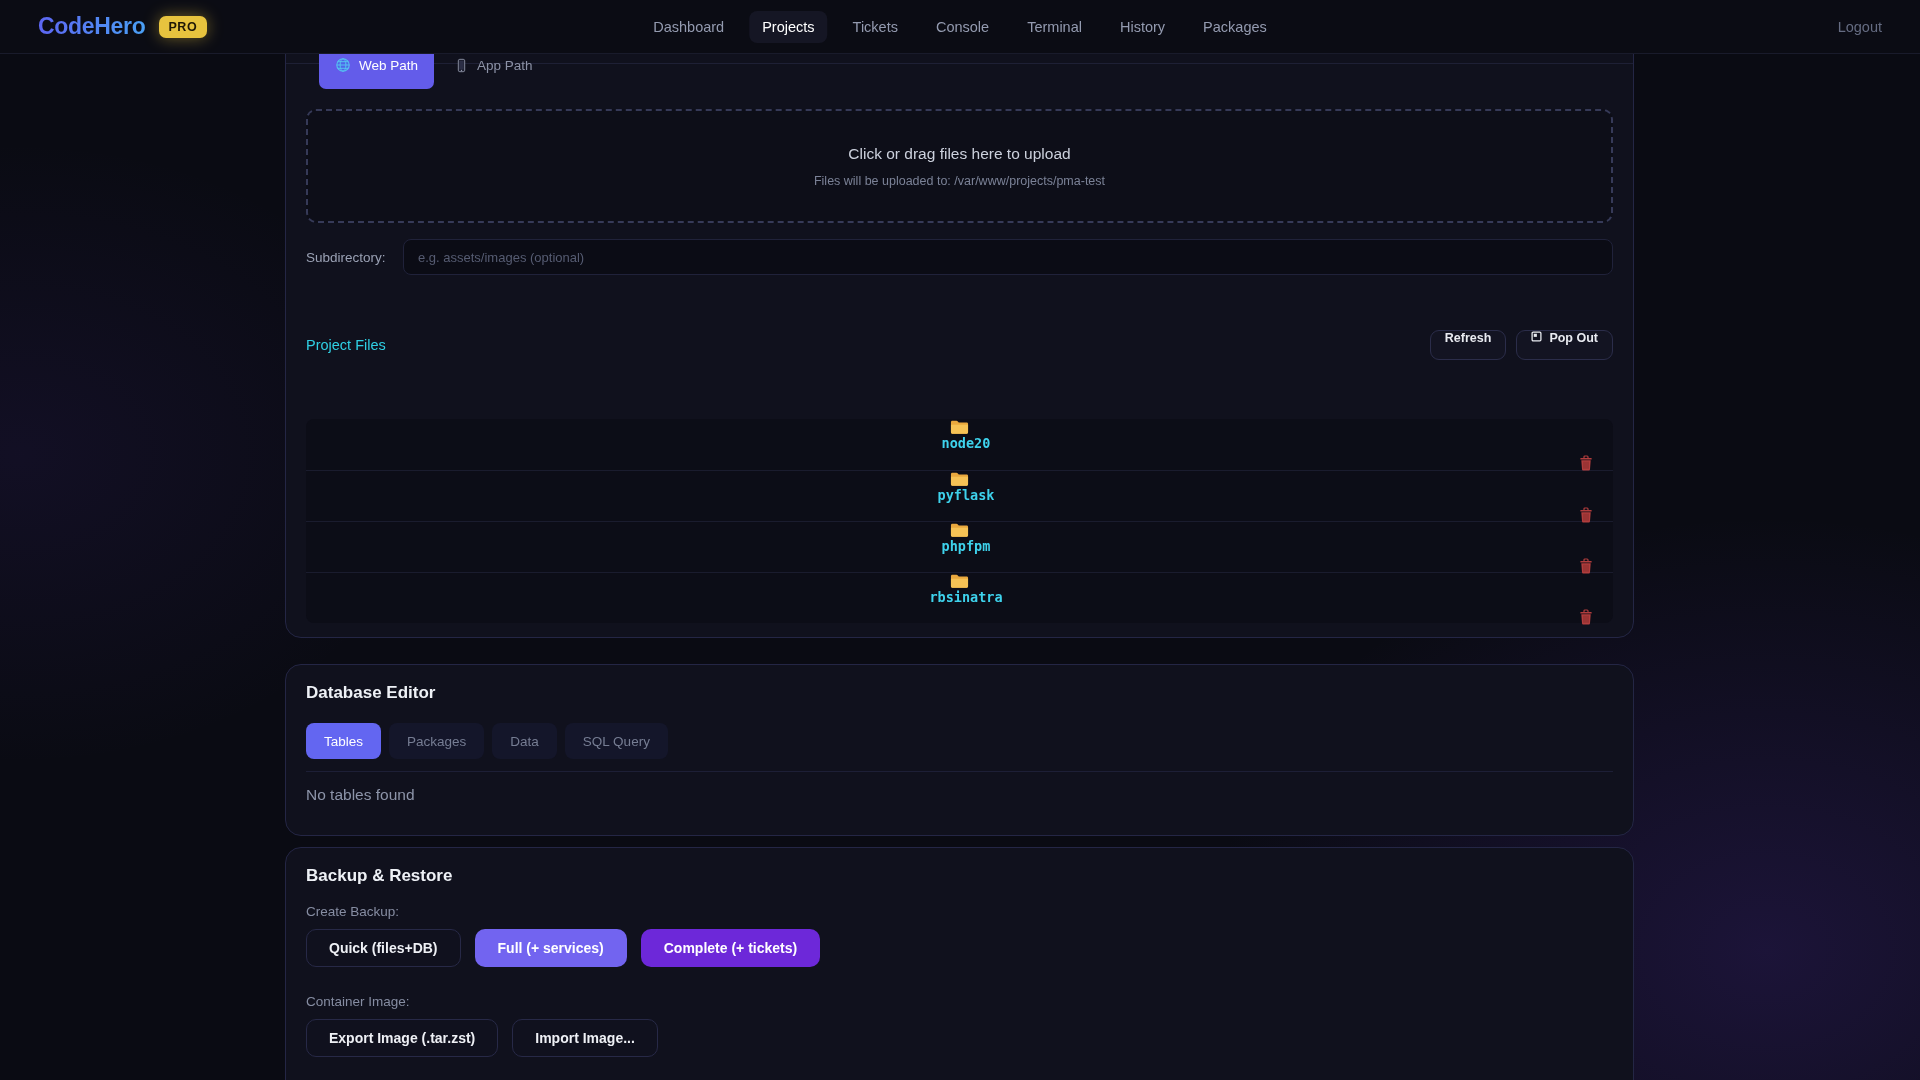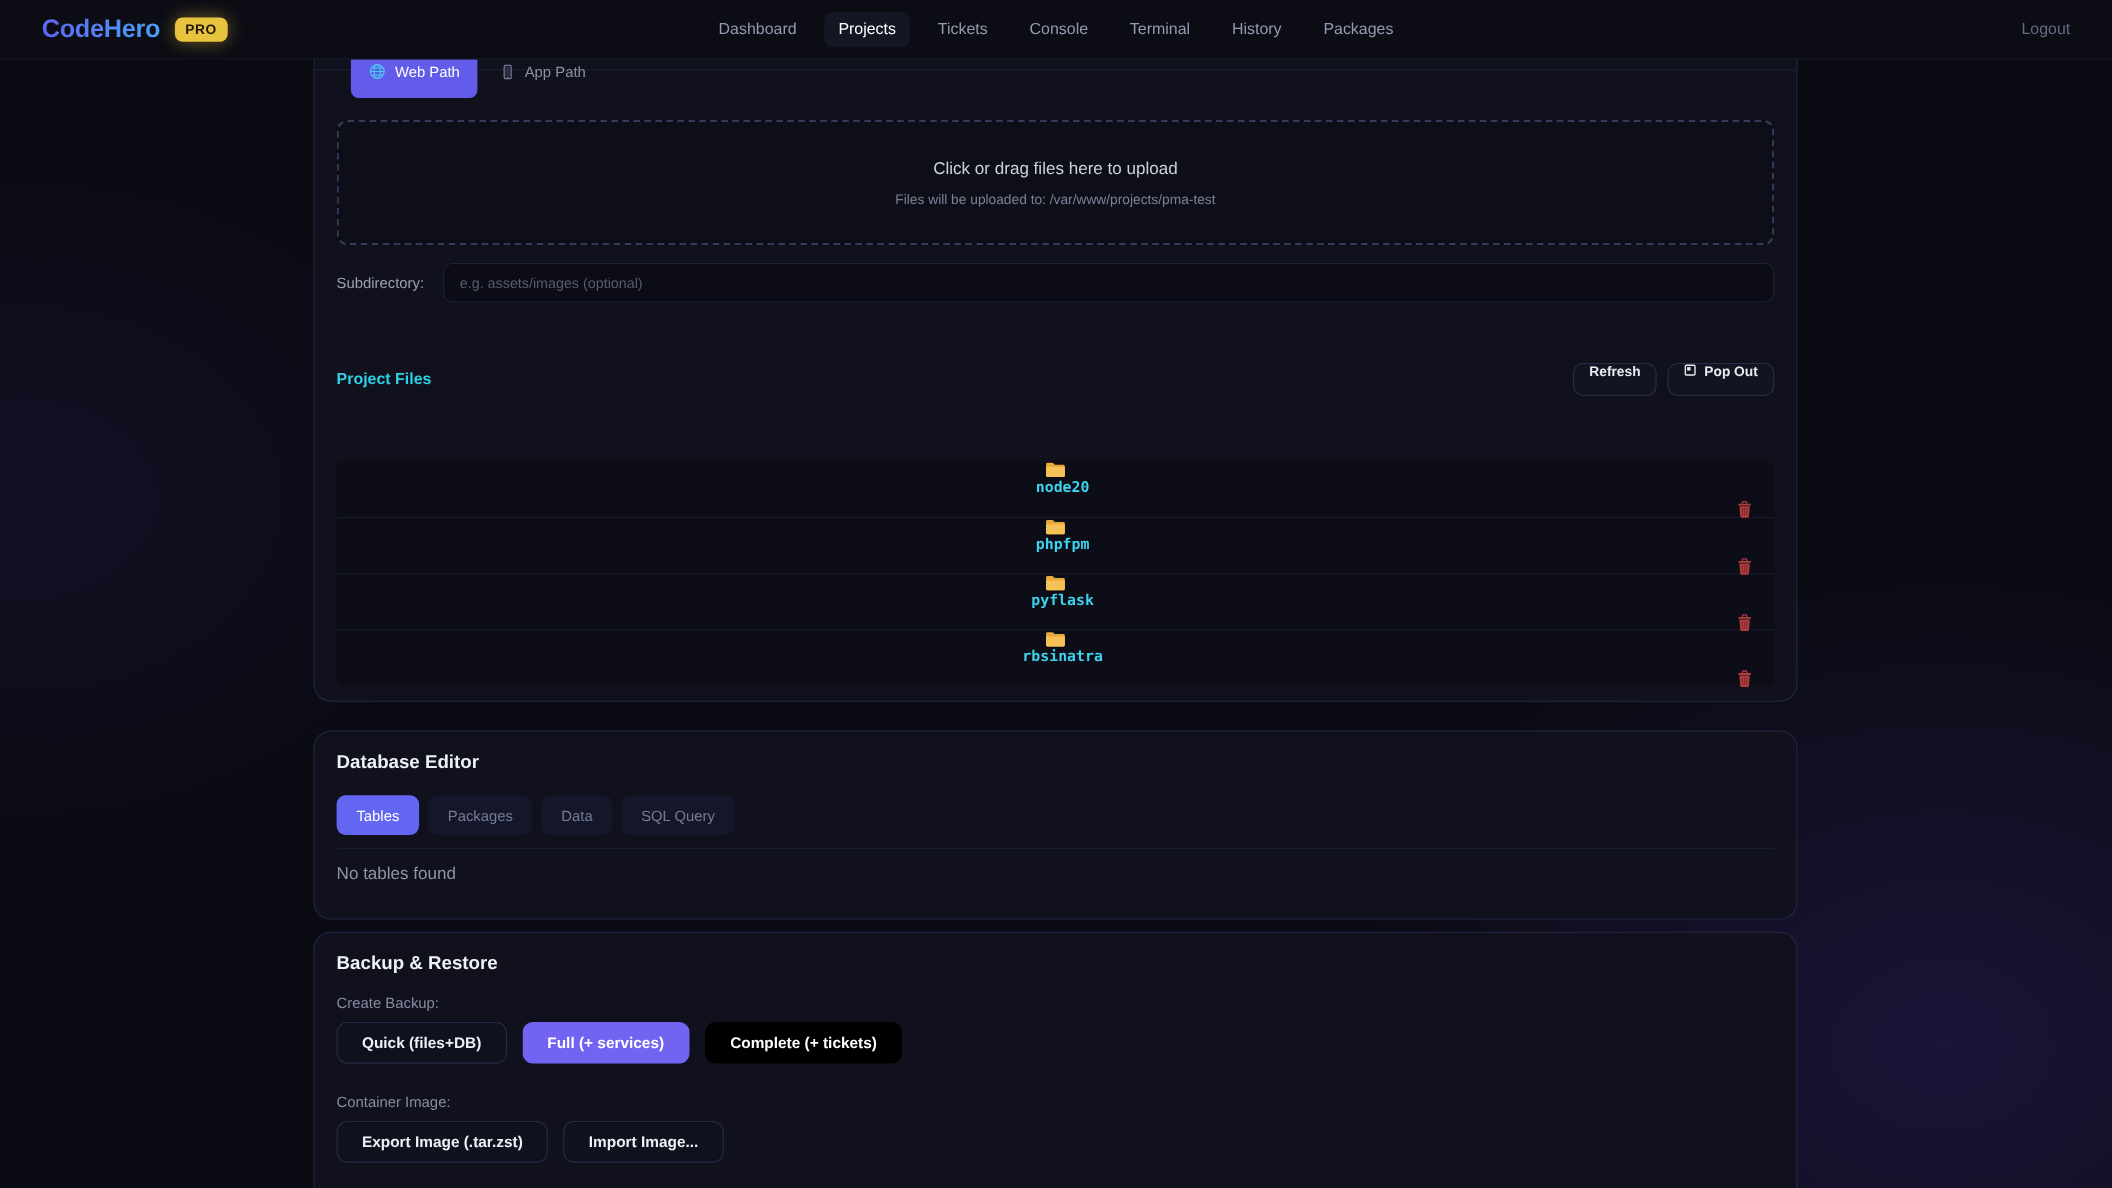--- a/index.html
+++ b/index.html
@@ -74,21 +74,21 @@
   .subdir-row { position:absolute; top:318px; left:20px; right:20px; height:36px; display:flex; align-items:center; }
   .subdir-label { font-size:13.5px; color:#9aa1b4; width:97px; flex:0 0 97px; }
   .subdir-input {
     flex:1; height:36px; background:#0b0c15; border:1px solid #20223a; border-radius:8px;
     color:#e8eaf0; font-size:13px; padding:0 14px; outline:none;
     font-family:"Liberation Sans", sans-serif;
   }
   .subdir-input::placeholder { color:#565c72; }
 
   .pf-header { position:absolute; top:408px; left:20px; right:20px; height:32px; display:flex; align-items:center; }
-  .pf-title { font-size:14.5px; font-weight:700; color:#2fd0e4; }
+  .pf-title { font-size:14.5px; font-weight:400; color:#2fd0e4; }
   .pf-actions { margin-left:auto; display:flex; gap:10px; }
   .mini-btn {
     height:30px; display:flex; align-items:flex-start; gap:7px; padding:0 14px;
     background:#13142280; background:#131422; border:1px solid #2b2d4a; border-radius:9px;
     font-size:12.5px; font-weight:600; color:#e9ebf1; cursor:pointer;
   }
 
   .tree-breadcrumb {
     position:absolute; top:450px; left:20px; width:1307px; height:36px;
     background:#0d0e19; border-radius:8px; display:flex; align-items:center; padding:0 14px;
@@ -118,21 +118,21 @@
   
   .sub-label { margin-top:18px; font-size:13.5px; color:#868da2; }
   .btn-row { display:flex; gap:14px; margin-top:10px; }
   .big-btn {
     height:38px; display:flex; align-items:center; padding:0 22px;
     border-radius:10px; font-size:14px; font-weight:600; cursor:pointer;
     border:1px solid transparent; white-space:nowrap;
   }
   .big-btn.dark { background:#10111e; border-color:#272947; color:#eef0f5; }
   .big-btn.indigo { background:#7264f0; color:#ffffff; }
-  .big-btn.violet { background:#000000; color:#ffffff; }
+  .big-btn.violet { background:#6d28d9; color:#ffffff; }
 </style>
 </head>
 <body>
 
 <div class="card" id="card-project">
   <div class="card1-divider"></div>
 
   <div class="path-tab active">
     <span style="display:flex;">
       <svg width="16" height="16" viewBox="0 0 16 16">
@@ -202,38 +202,38 @@
         </svg>
       </span>
     </div>
     <div class="tree-row">
       <span style="display:flex;">
         <svg width="19" height="16" viewBox="0 0 20 16">
           <path d="M1 2.8C1 2 1.6 1.4 2.4 1.4h4.4c.5 0 .9.2 1.2.5l1.2 1.3h8.4c.8 0 1.4.6 1.4 1.4v9c0 .8-.6 1.4-1.4 1.4H2.4C1.6 15 1 14.4 1 13.6V2.8z" fill="#e9a83e"></path>
           <path d="M1 5.5h18v8.1c0 .8-.6 1.4-1.4 1.4H2.4C1.6 15 1 14.4 1 13.6V5.5z" fill="#f6c255"></path>
         </svg>
       </span>
-      <span class="folder-name">phpfpm</span>
+      <span class="folder-name">pyflask</span>
       <span class="row-trash">
         <svg width="14" height="16" viewBox="0 0 14 16">
           <path d="M5 3V1.9c0-.5.4-.9.9-.9h2.2c.5 0 .9.4.9.9V3" fill="none" stroke="#b23d3d" stroke-width="1.2"></path>
           <rect x="1.3" y="2.9" width="11.4" height="1.7" rx="0.5" fill="#b23d3d"></rect>
           <path d="M2.3 5.2h9.4l-.7 9c-.06.8-.65 1.4-1.4 1.4H4.4c-.75 0-1.34-.6-1.4-1.4l-.7-9z" fill="#b23d3d"></path>
           <path d="M5 6.6v7.2 M7 6.6v7.2 M9 6.6v7.2" stroke="#802a2a" stroke-width="0.9"></path>
         </svg>
       </span>
     </div>
     <div class="tree-row">
       <span style="display:flex;">
         <svg width="19" height="16" viewBox="0 0 20 16">
           <path d="M1 2.8C1 2 1.6 1.4 2.4 1.4h4.4c.5 0 .9.2 1.2.5l1.2 1.3h8.4c.8 0 1.4.6 1.4 1.4v9c0 .8-.6 1.4-1.4 1.4H2.4C1.6 15 1 14.4 1 13.6V2.8z" fill="#e9a83e"></path>
           <path d="M1 5.5h18v8.1c0 .8-.6 1.4-1.4 1.4H2.4C1.6 15 1 14.4 1 13.6V5.5z" fill="#f6c255"></path>
         </svg>
       </span>
-      <span class="folder-name">pyflask</span>
+      <span class="folder-name">phpfpm</span>
       <span class="row-trash">
         <svg width="14" height="16" viewBox="0 0 14 16">
           <path d="M5 3V1.9c0-.5.4-.9.9-.9h2.2c.5 0 .9.4.9.9V3" fill="none" stroke="#b23d3d" stroke-width="1.2"></path>
           <rect x="1.3" y="2.9" width="11.4" height="1.7" rx="0.5" fill="#b23d3d"></rect>
           <path d="M2.3 5.2h9.4l-.7 9c-.06.8-.65 1.4-1.4 1.4H4.4c-.75 0-1.34-.6-1.4-1.4l-.7-9z" fill="#b23d3d"></path>
           <path d="M5 6.6v7.2 M7 6.6v7.2 M9 6.6v7.2" stroke="#802a2a" stroke-width="0.9"></path>
         </svg>
       </span>
     </div>
     <div class="tree-row">

